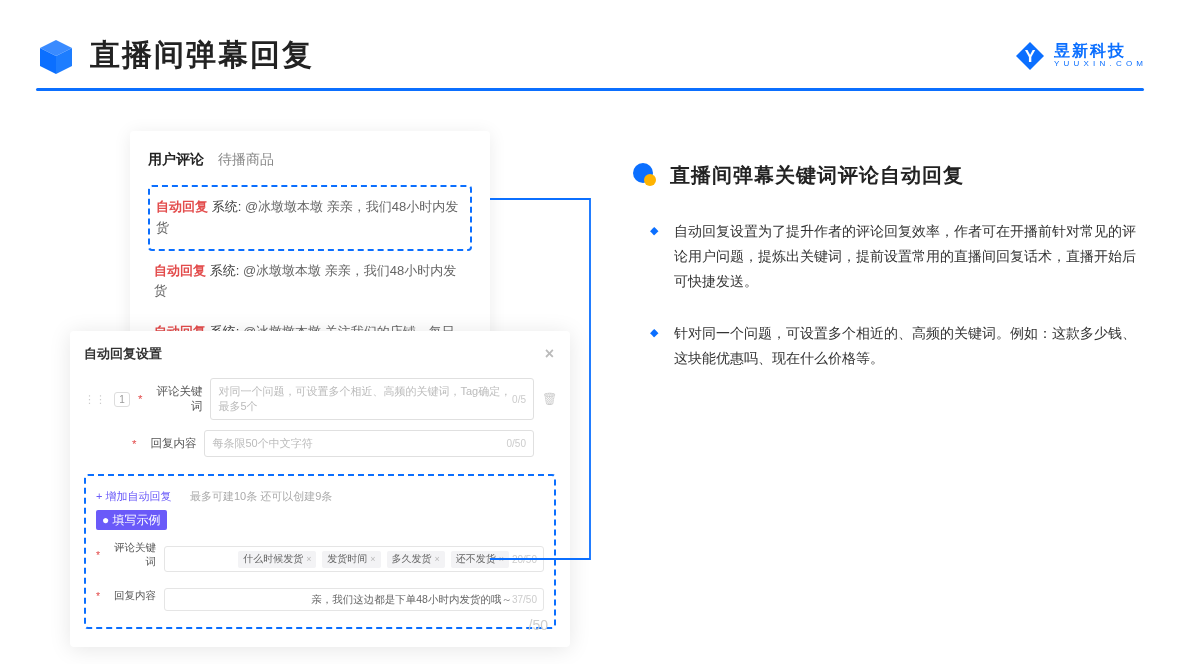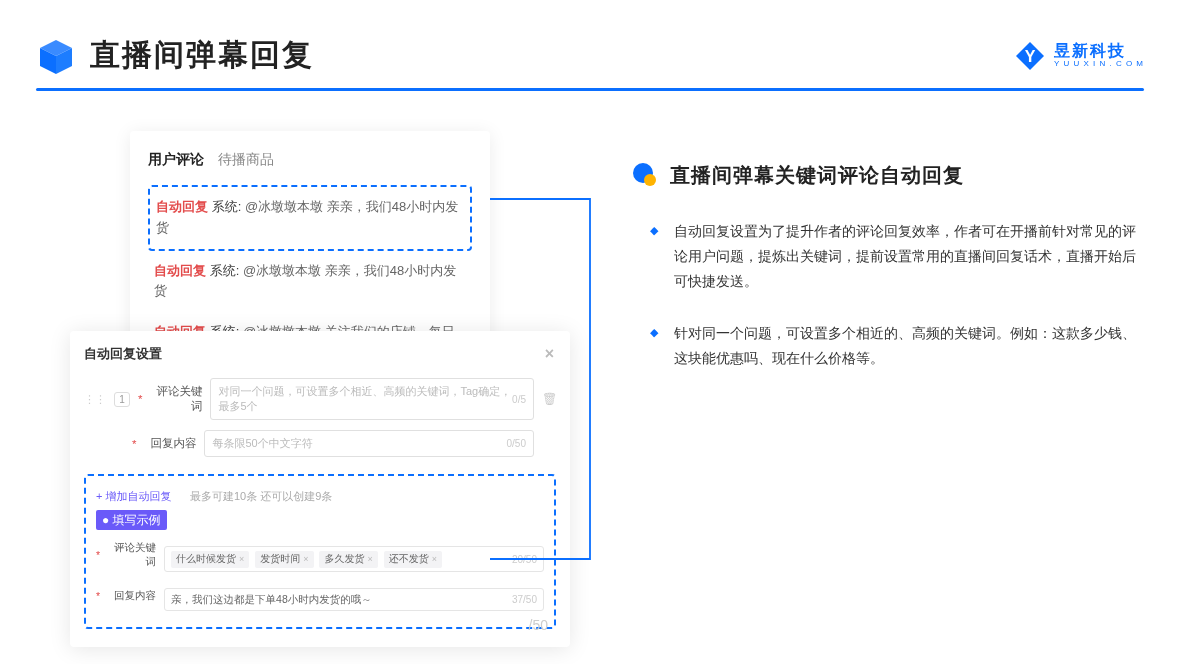--- a/index.html
+++ b/index.html
@@ -48,21 +48,21 @@
 
 
 .example-box { margin-top: 12px; border: 2.5px dashed #0b6fff; border-radius: 4px; padding: 10px 10px 12px 10px; }
 .add-link { color: #6a5af9; font-size: 11px; }
 .add-sub { color: #aaa; font-size: 11px; margin-left: 14px; }
 .badge { display: inline-block; background: #6a5af9; color: #fff; font-size: 12px; padding: 1.5px 6px; border-radius: 2px; margin: 6px 0 4px 0; }
 .tag-chip { display: inline-flex; align-items: center; background: #f3f3f5; border-radius: 2px; padding: 1.5px 5px; font-size: 10px; color: #666; margin-right: 3px; }
 .tag-x { margin-left: 3px; color: #bbb; font-size: 9px; }
 .example-row { display: flex; align-items: center; gap: 8px; font-size: 10.5px; color: #555; padding: 4px 0; }
 .ex-label { width: 48px; text-align: right; }
-.ex-body { flex: 1; border: 1px solid #e5e5e5; border-radius: 3px; padding: 3.5px 6px; display: flex; align-items: center; justify-content: space-between; min-height: 22px; margin-top: 8px; }
+.ex-body { flex: 1; border: 1px solid #e5e5e5; border-radius: 3px; padding: 3.5px 6px; display: flex; align-items: center; justify-content: flex-end; min-height: 22px; margin-top: 8px; }
 .ex-text { color: #666; font-size: 10.5px; }
 
 .outside-counter { position: absolute; right: 22px; bottom: 14px; font-size: 14px; color: #ccc; }
 
 
 .connector { position: absolute; z-index: 3; pointer-events: none; }
 
 
 .sec-head { display: flex; align-items: center; gap: 12px; margin-bottom: 30px; }
 .bubble-icon { width: 28px; height: 28px; }

